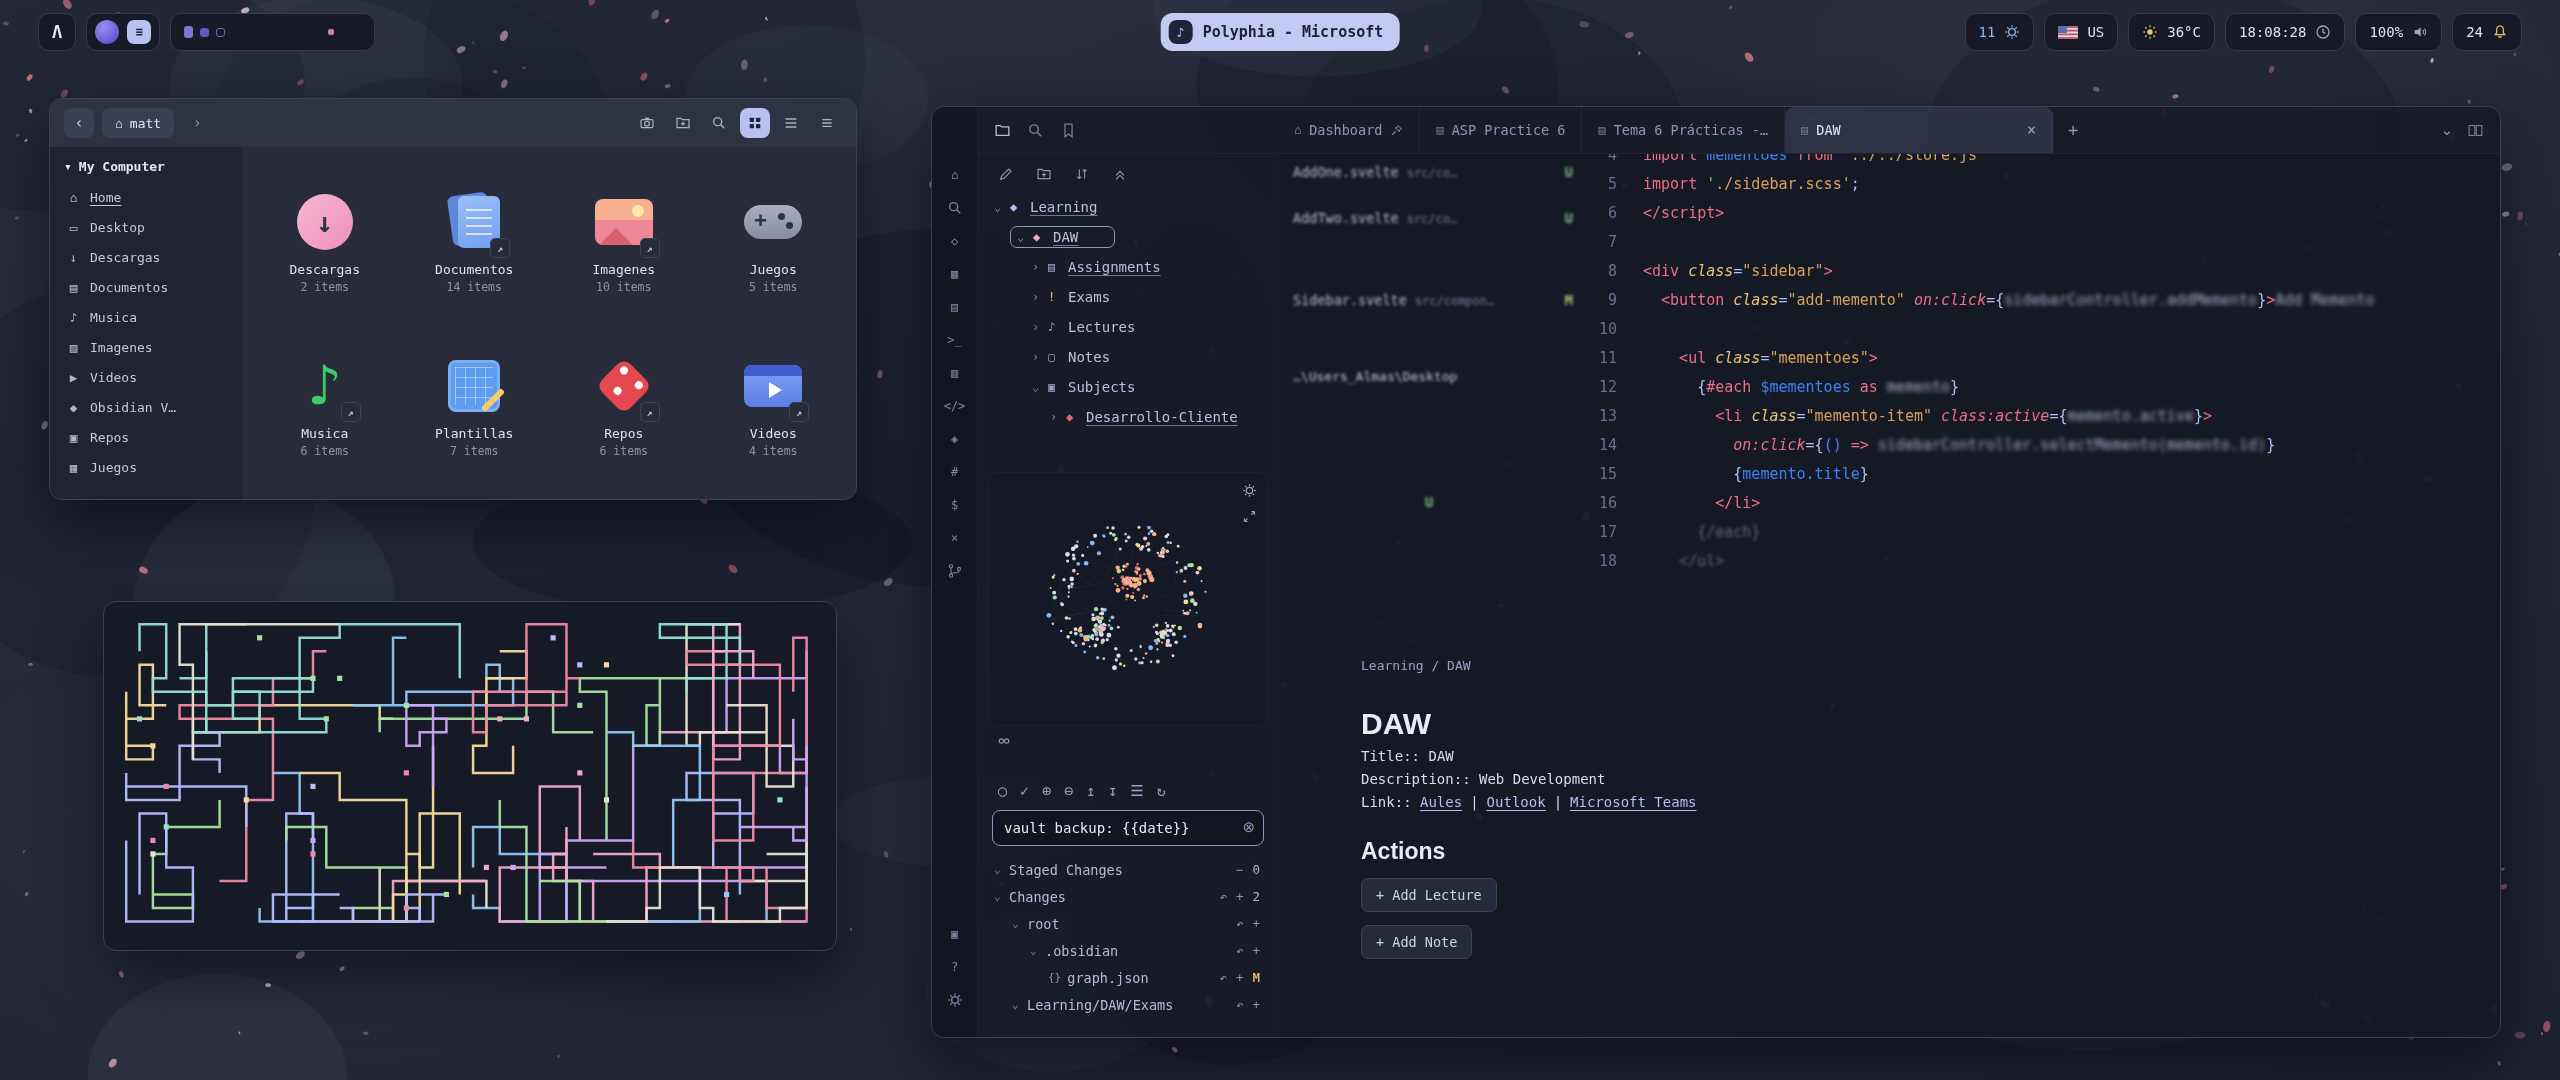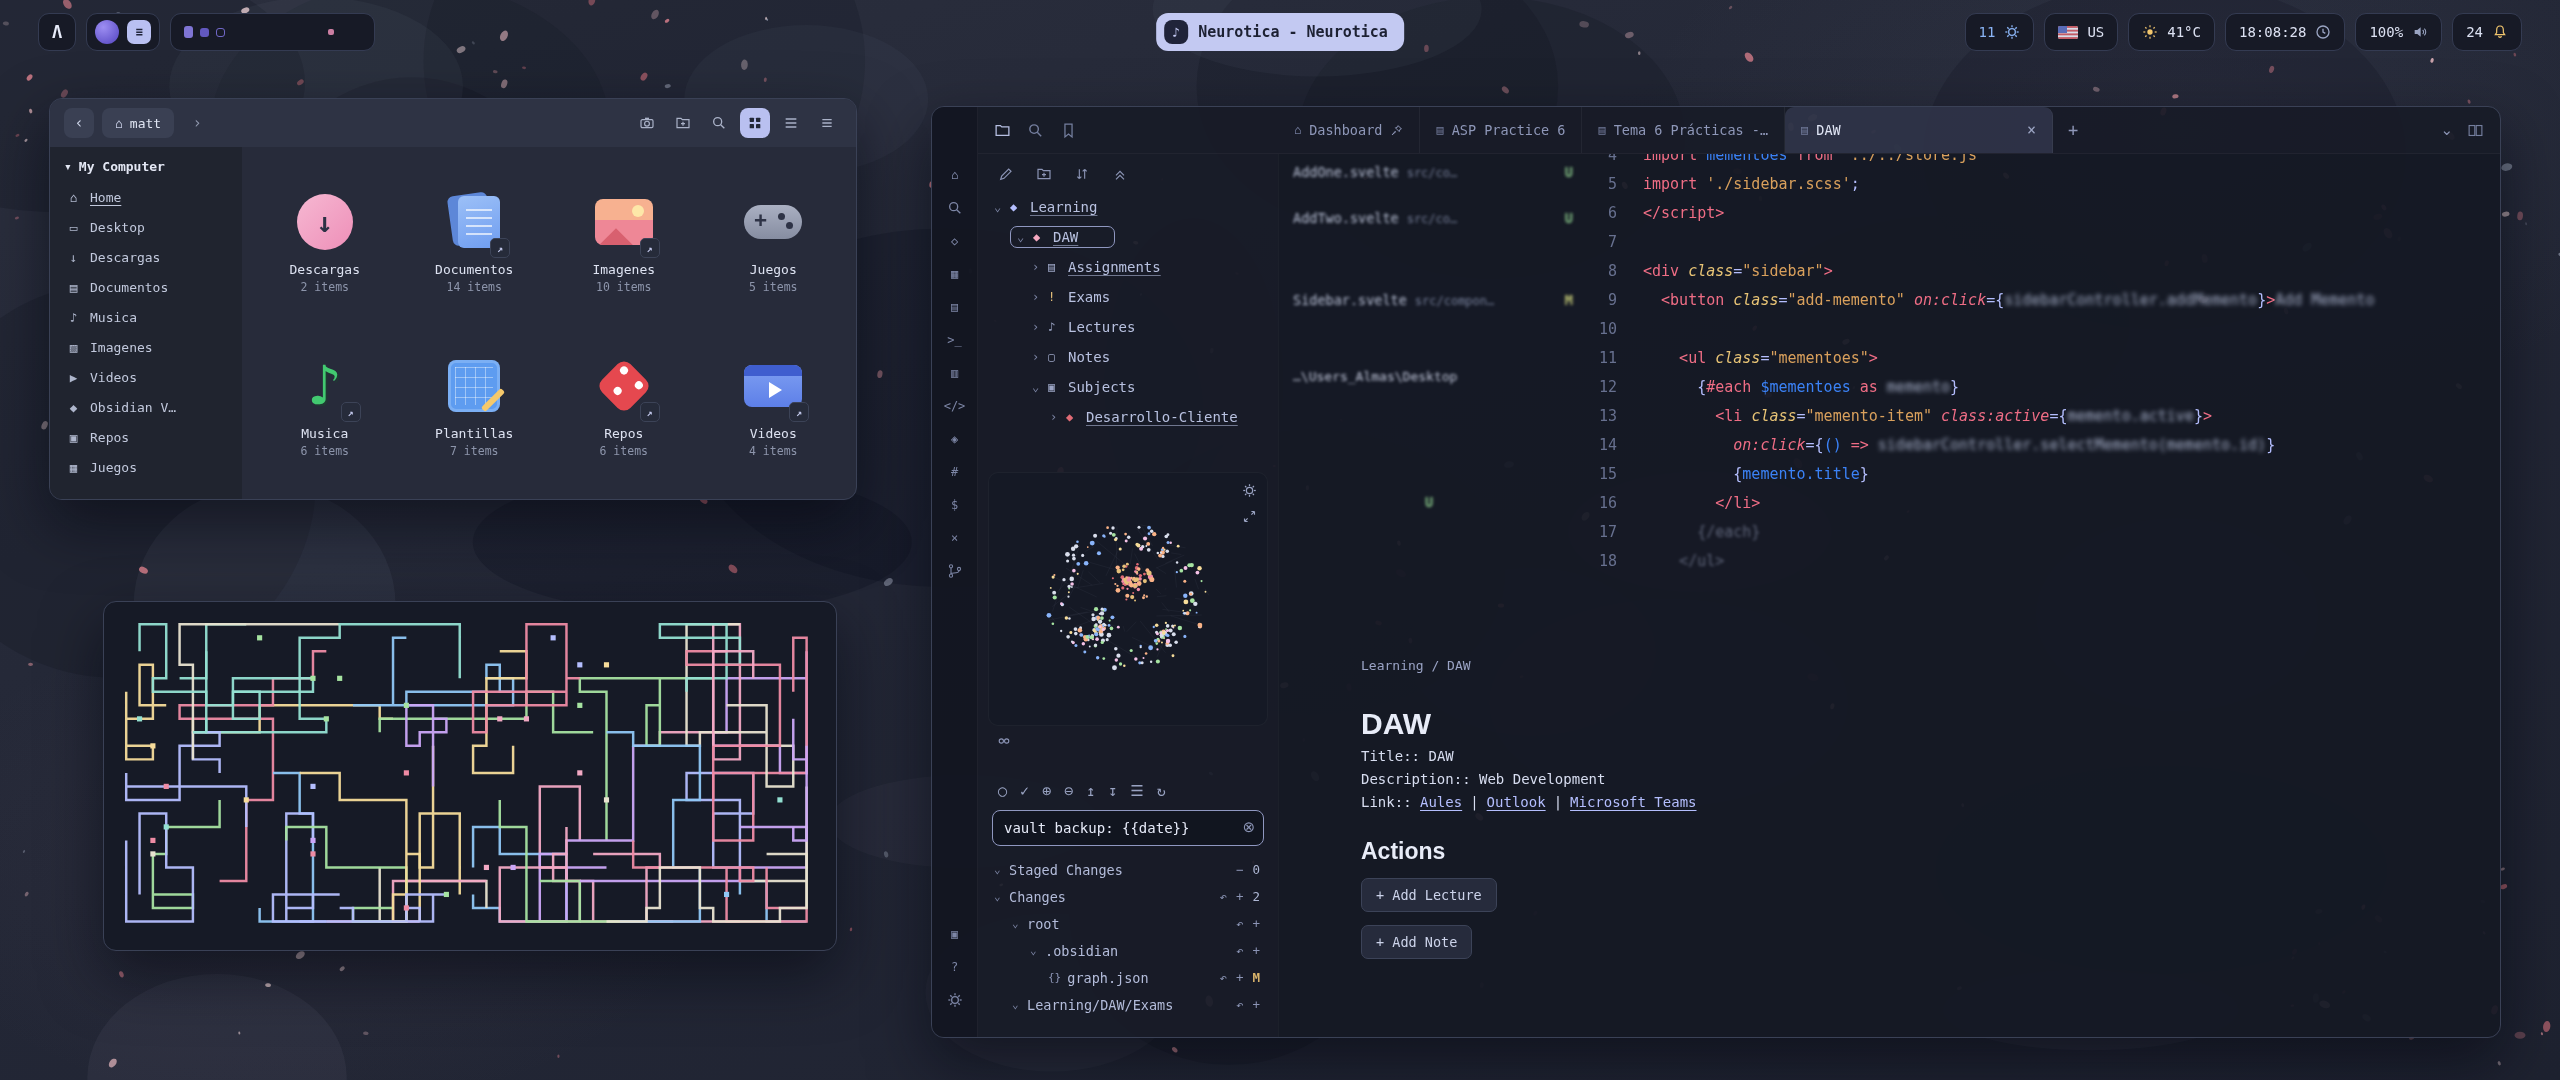--- a/index.html
+++ b/index.html
@@ -563,21 +563,21 @@
     </div>
     <div class="pill tb-ws">
       <span class="ws-dot"></span>
       <span class="ws-dot b"></span>
       <span class="ws-dot c"></span>
       <span class="ws-dot d"></span>
     </div>
   </div>
   <div class="tb-center">
     <span class="media-ico">♪</span>
-    <span>Neurotica - Neurotica</span>
+    <span>Polyphia - Microsoft</span>
   </div>
   <div class="tb-right">
     <div class="pill">
       <span class="c-blue">11</span>
       <svg class="ic c-blue">
           <use href="#i-gear"></use>
         </svg>
     </div>
     <div class="pill">
       <svg class="flag" viewBox="0 0 20 13">
@@ -589,21 +589,21 @@
             <rect y="11.1" width="20" height="1.9"></rect>
           </g>
           <rect width="9" height="7" fill="#5a6cb8"></rect>
         </svg>
       <span>US</span>
     </div>
     <div class="pill">
       <svg class="ic c-yellow">
           <use href="#i-sun"></use>
         </svg>
-      <span>41°C</span>
+      <span>36°C</span>
     </div>
     <div class="pill">
       <span>18:08:28</span>
       <svg class="ic c-dim">
           <use href="#i-clock"></use>
         </svg>
     </div>
     <div class="pill">
       <span>100%</span>
       <svg class="ic c-dim">

